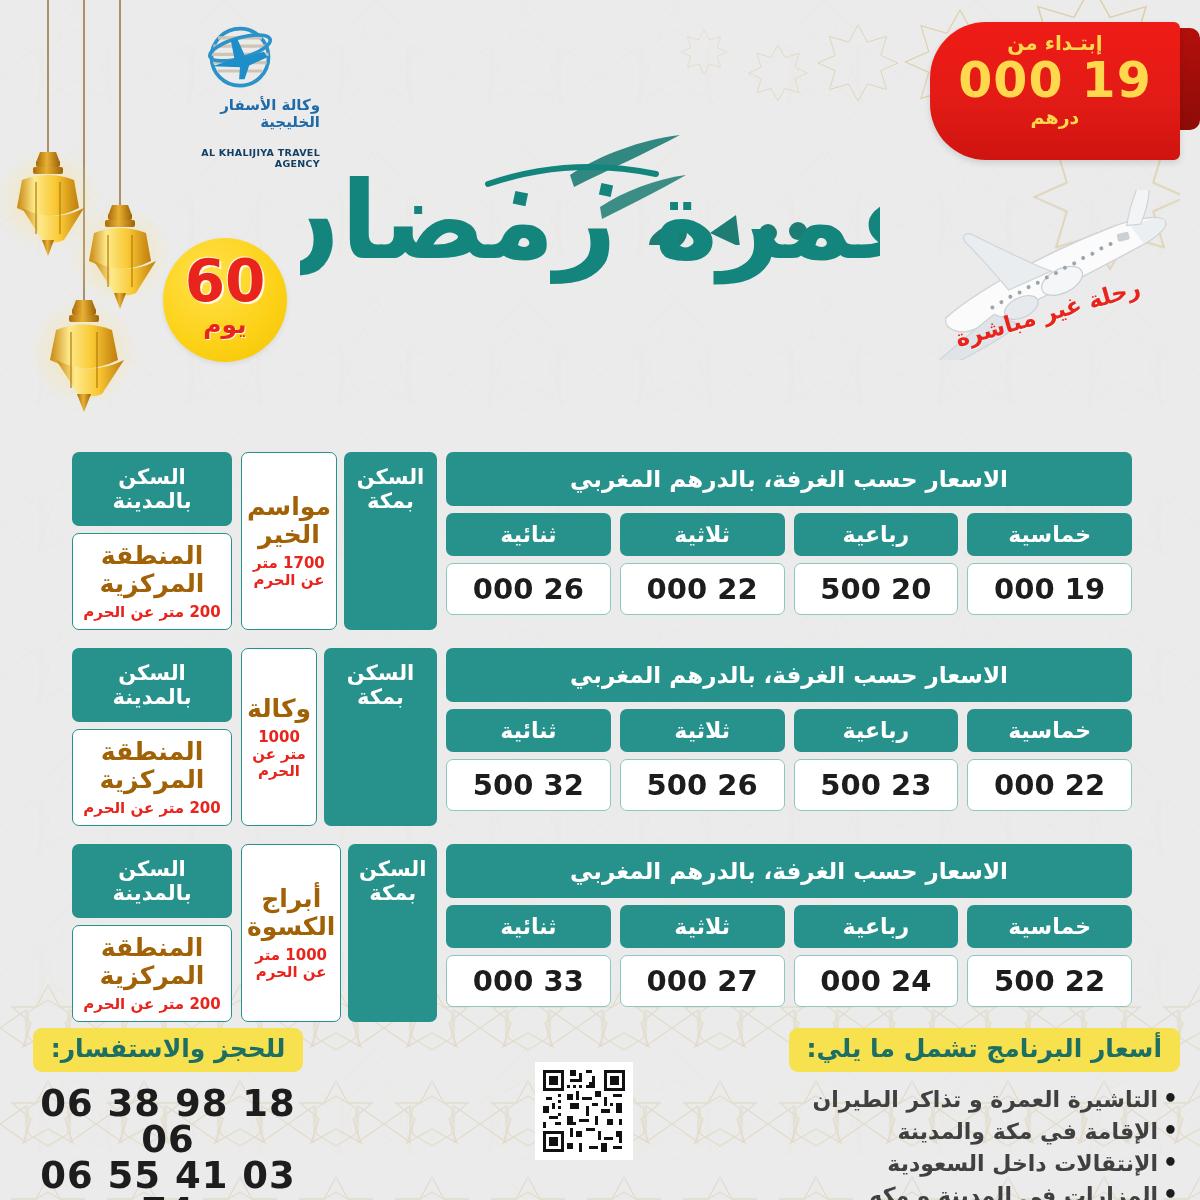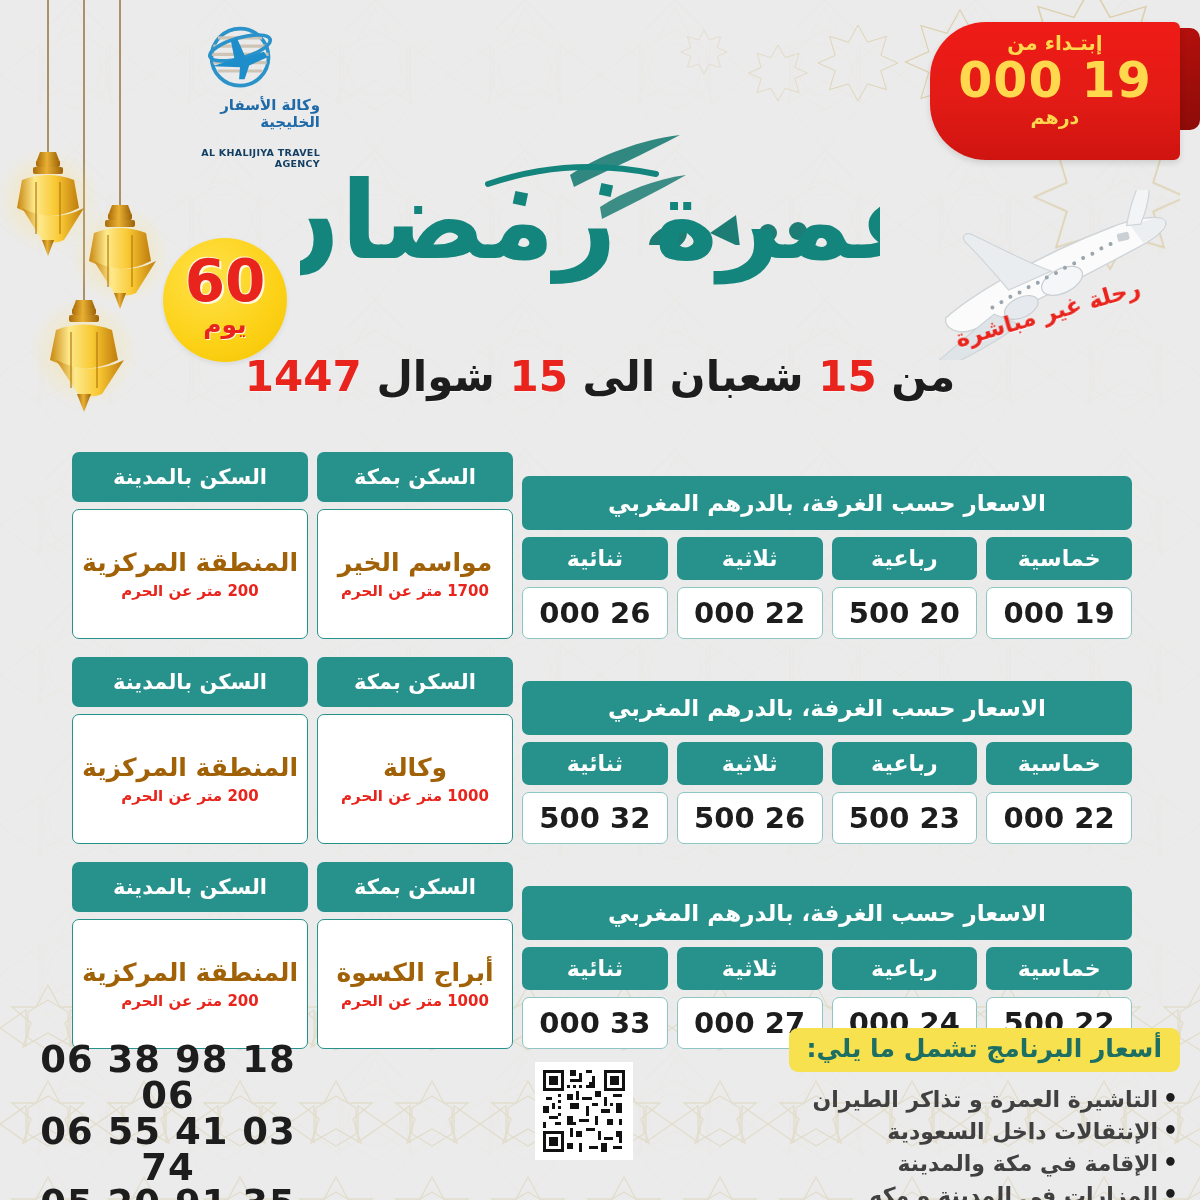--- a/index.html
+++ b/index.html
@@ -184,35 +184,35 @@
 
   
   .tables { position: absolute; top: 452px; left: 72px; width: 1060px; z-index: 4; }
   .pkg { margin-bottom: 18px; }
   .pkg-row {
     display: flex;
     flex-direction: row-reverse;
     gap: 9px;
     align-items: stretch;
   }
-  .col-madinah { width: 236px; display: flex; flex-direction: column; gap: 7px; }
-  .col-makkah  { width: 196px; display: flex; flex-direction: column; gap: 7px; }
+  .col-madinah { width: 160px; display: flex; flex-direction: column; gap: 7px; }
+  .col-makkah  { width: 196px; display: flex; flex-direction: row; gap: 7px; }
   .col-prices  { flex: 1; display: flex; flex-direction: column; gap: 7px; }
 
   .hdr-teal {
     background: #27918c;
     color: #ffffff;
     border-radius: 7px;
     text-align: center;
     font-size: 21px;
     font-weight: bold;
     padding: 13px 4px;
     line-height: 24px;
   }
-  .hdr-wide { font-size: 23px; padding: 15px 4px; margin-top: 24px; }
+  .hdr-wide { font-size: 23px; padding: 15px 4px; }
 
   .hotel-cell {
     background: #ffffff;
     border: 1.6px solid #27918c;
     border-radius: 7px;
     flex: 1;
     display: flex;
     flex-direction: column;
     justify-content: center;
     align-items: center;
@@ -511,29 +511,20 @@
             <circle cx="206" cy="77" r="2"></circle>
           <circle cx="216" cy="74" r="2"></circle>
             <circle cx="226" cy="72" r="2"></circle>
         </g>
         <rect x="234" y="64" width="12" height="8" rx="2" fill="#aab4ba" opacity="0.6"></rect>
       </g>
     </svg>
   </div>
   <div class="flight-note">رحلة غير مباشرة</div>
 
-  <div class="date-line">
-    <span>من</span>
-    <span class="num">15</span>
-    <span>شعبان</span>
-    <span>الى</span>
-    <span class="num">15</span>
-    <span>شوال</span>
-    <span class="num">1447</span>
-  </div>
 
   <div class="tables">
 
     <div class="pkg">
       <div class="pkg-row">
         <div class="col-madinah">
           <div class="hdr-teal">السكن بالمدينة</div>
           <div class="hotel-cell">
             <div class="hotel-name">المنطقة المركزية</div>
             <div class="hotel-dist">200 متر عن الحرم</div>
@@ -628,35 +619,36 @@
             <div class="value-cell">24 000</div>
             <div class="value-cell">22 500</div>
           </div>
         </div>
       </div>
     </div>
 
   </div>
 
   <div class="contact-block">
+    <div class="yellow-tag">للحجز والاستفسار:</div>
     <div class="phones">
       <div class="phone">06 38 98 18 06</div>
       <div class="phone">06 55 41 03 74</div>
       <div class="phone">05 20 91 35 94</div>
     </div>
   </div>
 
   <div class="includes-block">
     <div style="text-align:right;">
       <div class="yellow-tag">أسعار البرنامج تشمل ما يلي:</div>
     </div>
     <ul class="inc-list">
       <li class="inc-item">التاشيرة العمرة و تذاكر الطيران</li>
+      <li class="inc-item">الإقامة في مكة والمدينة</li>
       <li class="inc-item">الإنتقالات داخل السعودية</li>
-      <li class="inc-item">الإقامة في مكة والمدينة</li>
       <li class="inc-item">المزارات في المدينة و مكه</li>
     </ul>
   </div>
 
   <div class="qr-code">
     <svg viewBox="0 0 29 29" shape-rendering="crispEdges">
       <rect width="29" height="29" fill="#ffffff"></rect>
       <g fill="#111111">
 
         <rect x="1" y="1" width="7" height="1"></rect>

